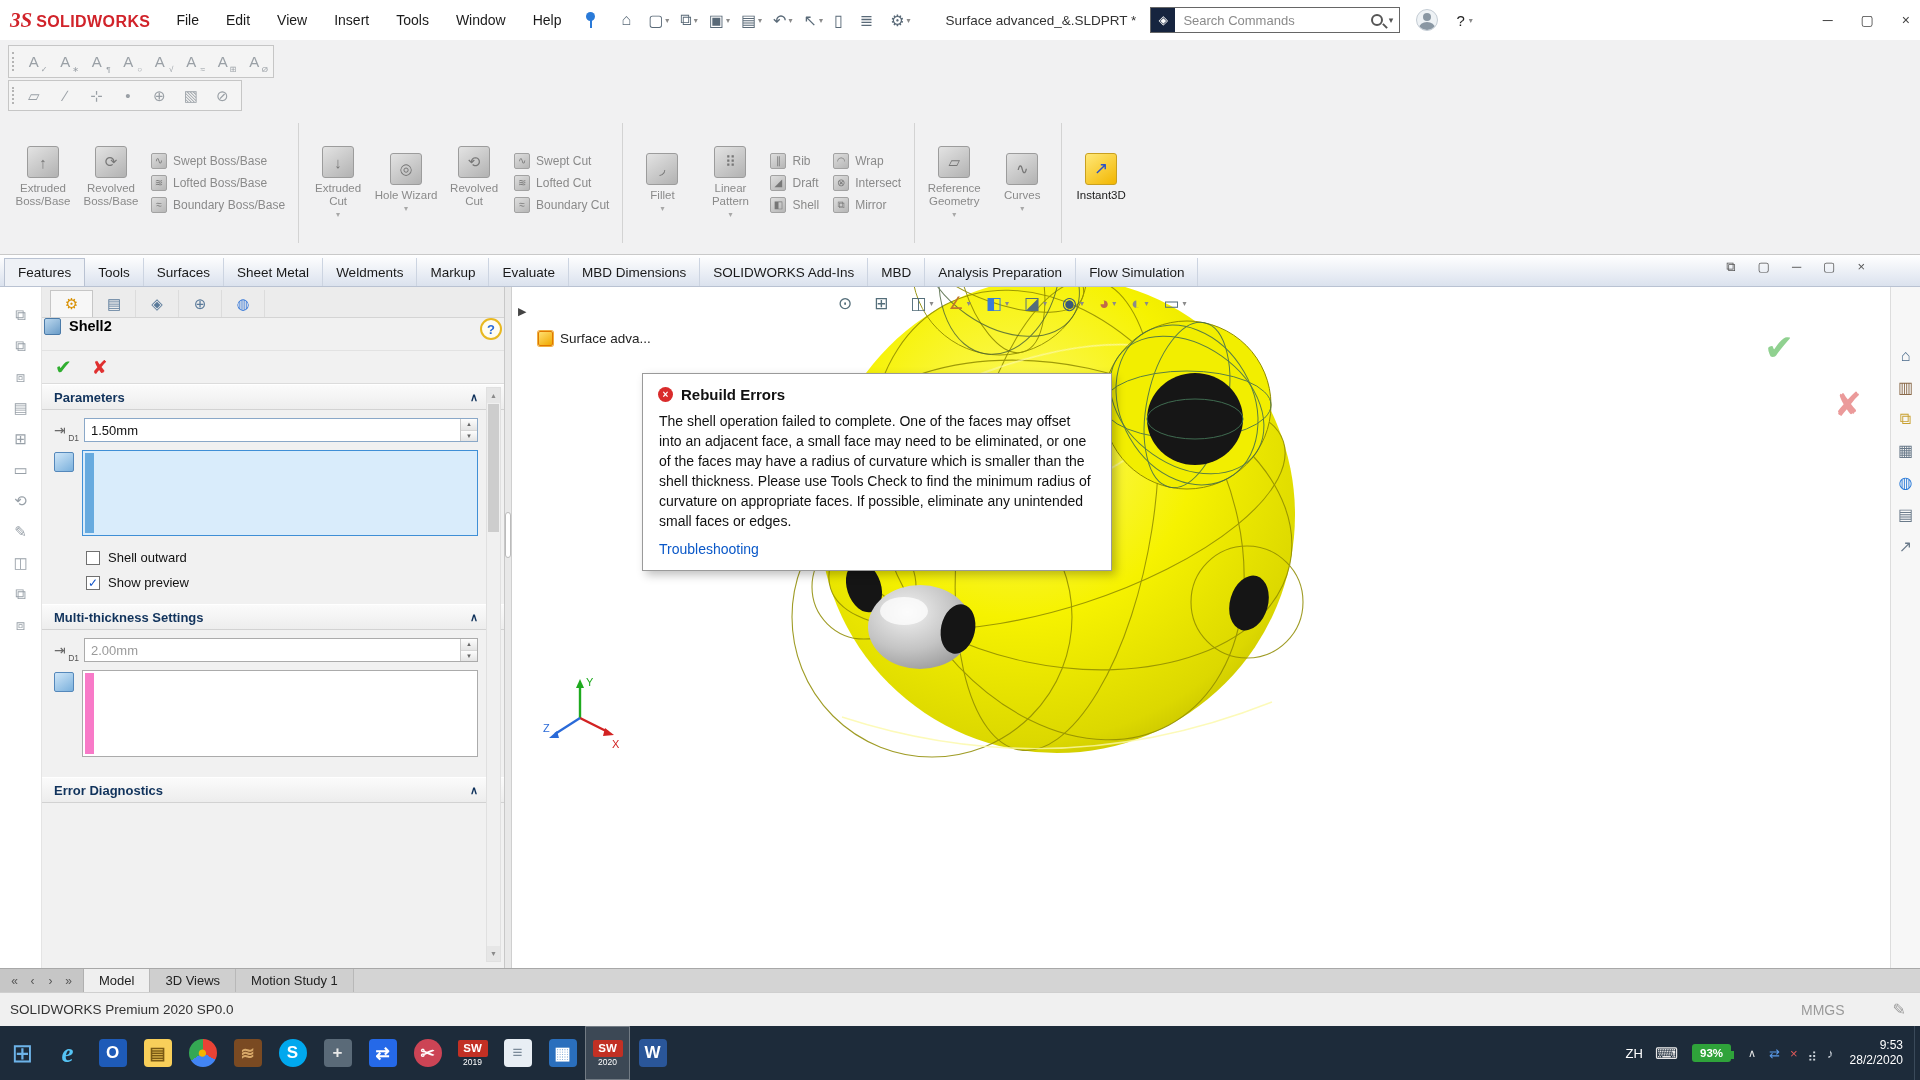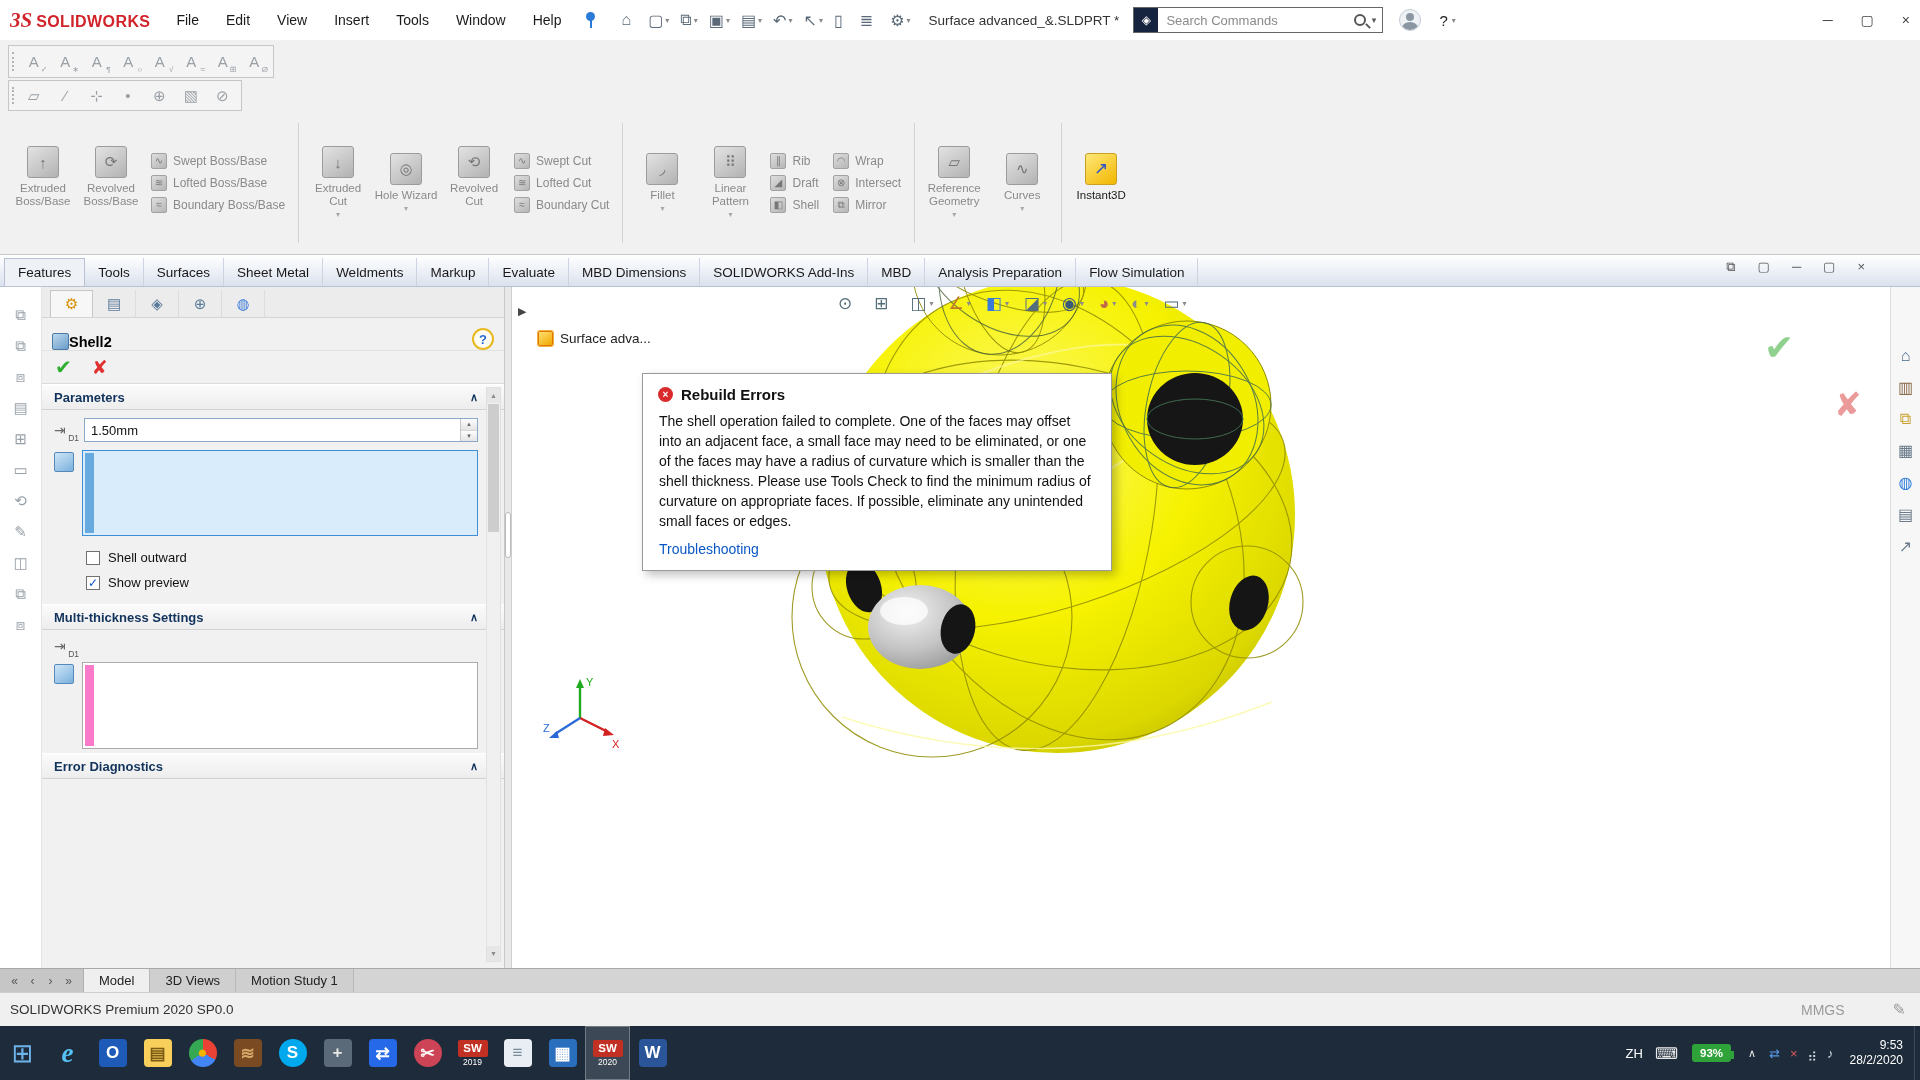--- a/index.html
+++ b/index.html
@@ -15,21 +15,21 @@
   .menus{display:flex;gap:27px;font-size:14px;color:#1a1a1a;padding:0 10px}
   .menu-item{cursor:default}
   .pin{width:10px;height:17px;margin:0 14px;position:relative}
   .pin::before{content:"";position:absolute;left:1px;top:0;width:9px;height:9px;border-radius:50%;background:#2a7ad8}
   .pin::after{content:"";position:absolute;left:4.5px;top:8px;width:2px;height:8px;background:#2a7ad8}
   .qicons{display:flex;align-items:center;gap:11px;padding:0 12px;color:#5a6a78}
   .qi{display:flex;align-items:center;gap:2px}
   .qi-g{font-size:16px}
   .qi-a{font-size:8px;color:#8a8a8a;visibility:hidden}
   .qi-a.show{visibility:visible}
-  .doc-title{font-size:13.5px;color:#333;margin-left:6px;white-space:nowrap}
+  .doc-title{font-size:13.5px;color:#333;margin-left:23px;white-space:nowrap}
   .search{margin-left:14px;width:250px;height:26px;border:1px solid #666;display:flex;align-items:center;background:#fff}
   .search-badge{width:24px;height:24px;background:#16243f;color:#fff;display:flex;align-items:center;justify-content:center;font-size:12px}
   .search input{flex:1;min-width:0;border:0;outline:0;font-size:13px;padding:0 8px;color:#333}
   .search input::placeholder{color:#8a8a8a}
   .mag{width:12px;height:12px;border:2px solid #555;border-radius:50%;position:relative;margin-right:6px}
   .mag::after{content:"";position:absolute;left:9px;top:9px;width:6px;height:2px;background:#555;transform:rotate(45deg)}
   .sarrow{font-size:9px;color:#555;margin-right:6px}
   .person{width:22px;height:22px;border-radius:50%;background:#eef2f5;border:1px solid #c4ccd4;position:relative;overflow:hidden;margin-left:16px}
   .person::before{content:"";position:absolute;left:6px;top:3px;width:8px;height:8px;border-radius:50%;background:#8a97a3}
   .person::after{content:"";position:absolute;left:2px;top:12px;width:16px;height:12px;border-radius:50%;background:#8a97a3}
@@ -68,32 +68,32 @@
 
   
   .main{position:absolute;left:0;top:287px;right:0;height:681px;background:#fff}
   .leftdock{position:absolute;left:0;top:0;width:42px;height:100%;background:#fff;border-right:1px solid #e4e4e4;display:flex;flex-direction:column;align-items:center;padding-top:14px;gap:3px}
   .ld{width:30px;height:28px;display:flex;align-items:center;justify-content:center;color:#98a0a8;font-size:15px}
 
   .pm{position:absolute;left:42px;top:0;width:463px;height:100%;background:#f1f1f1;border-right:1px solid #c8c8c8}
   .pm-tabs{height:31px;border-bottom:1px solid #d4d4d4;display:flex;align-items:flex-end;padding-left:8px;background:#ececec}
   .pmtab{width:43px;height:27px;display:flex;align-items:center;justify-content:center;font-size:15px;border-right:1px solid #dcdcdc}
   .pmtab.active{background:#f7f7f7;border:1px solid #c6c6c6;border-bottom:0}
-  .pm-title{height:33px;display:flex;align-items:flex-end;gap:0;padding:0 10px;border-bottom:1px solid #e2e2e2}
+  .pm-title{height:33px;display:flex;align-items:flex-start;gap:8px;padding:0 2px;border-bottom:1px solid #e2e2e2}
   .shell-ico{width:17px;height:17px;background:linear-gradient(145deg,#bcd8ee,#6a9cc8);border:1px solid #4a7aa8;border-radius:2px}
   .pm-title .t{font-weight:bold;font-size:14.5px;color:#000}
   .pm-help{margin-left:auto;width:22px;height:22px;border-radius:50%;border:2px solid #e8b820;color:#2a6ad8;font-weight:bold;font-size:13px;display:flex;align-items:center;justify-content:center;background:#fffdf2}
   .pm-actions{height:33px;display:flex;align-items:center;gap:20px;padding:0 13px;border-bottom:1px solid #dcdcdc}
   .ok{color:#2fae2f;font-size:20px}
   .cancel{color:#e03030;font-size:19px}
   .pm-body{position:relative}
   .sechdr{height:26px;display:flex;align-items:center;justify-content:space-between;padding:0 26px 0 12px;background:linear-gradient(#fbfbfb,#ededed);border-top:1px solid #fff;border-bottom:1px solid #d2d2d2;font-weight:bold;font-size:13px;color:#11335c}
   .sechdr .chev{font-size:11px;color:#11335c}
   .sechdr.mt{margin-top:14px}
-  .sechdr.mt2{}
+  .sechdr.mt2{margin-top:16px}
   .pmrow{display:flex;align-items:center;gap:8px;padding:8px 26px 3px 12px}
   .d1wrap{width:22px;position:relative;color:#6a6a6a;font-size:14px;flex:none}
   .d1t{position:absolute;right:-3px;bottom:-5px;font-size:8.5px;color:#555}
   .spinbox{flex:1;height:24px;background:#fff;border:1px solid #8aa8c8;display:flex}
   .spinbox.plain{border-color:#ababab}
   input.dim{flex:1;min-width:0;border:0;outline:0;background:transparent;font-size:13px;padding:0 6px;color:#111}
   input.dim.gray{color:#9a9a9a}
   .spin{width:17px;display:flex;flex-direction:column;border-left:1px solid #c8c8c8}
   .spin span{flex:1;display:flex;align-items:center;justify-content:center;font-size:6px;color:#666;background:linear-gradient(#fdfdfd,#e4e4e4);border-bottom:1px solid #d6d6d6}
   .spin span:last-child{border-bottom:0}
@@ -597,20 +597,27 @@
 
       <div class="sechdr mt">
         <span>Multi-thickness Settings</span>
         <span class="chev">∧</span>
       </div>
       <div class="pmrow">
         <span class="d1wrap">
           <span>⇥</span>
           <span class="d1t">D1</span>
         </span>
+        <div class="spinbox plain">
+          <input class="dim gray" value="2.00mm" style="">
+          <div class="spin">
+            <span>▲</span>
+            <span>▼</span>
+          </div>
+        </div>
       </div>
       <div class="facerow">
         <span class="cube"></span>
         <div class="facelist white">
             <span class="strip"></span>
           </div>
       </div>
 
       <div class="sechdr mt2">
         <span>Error Diagnostics</span>

